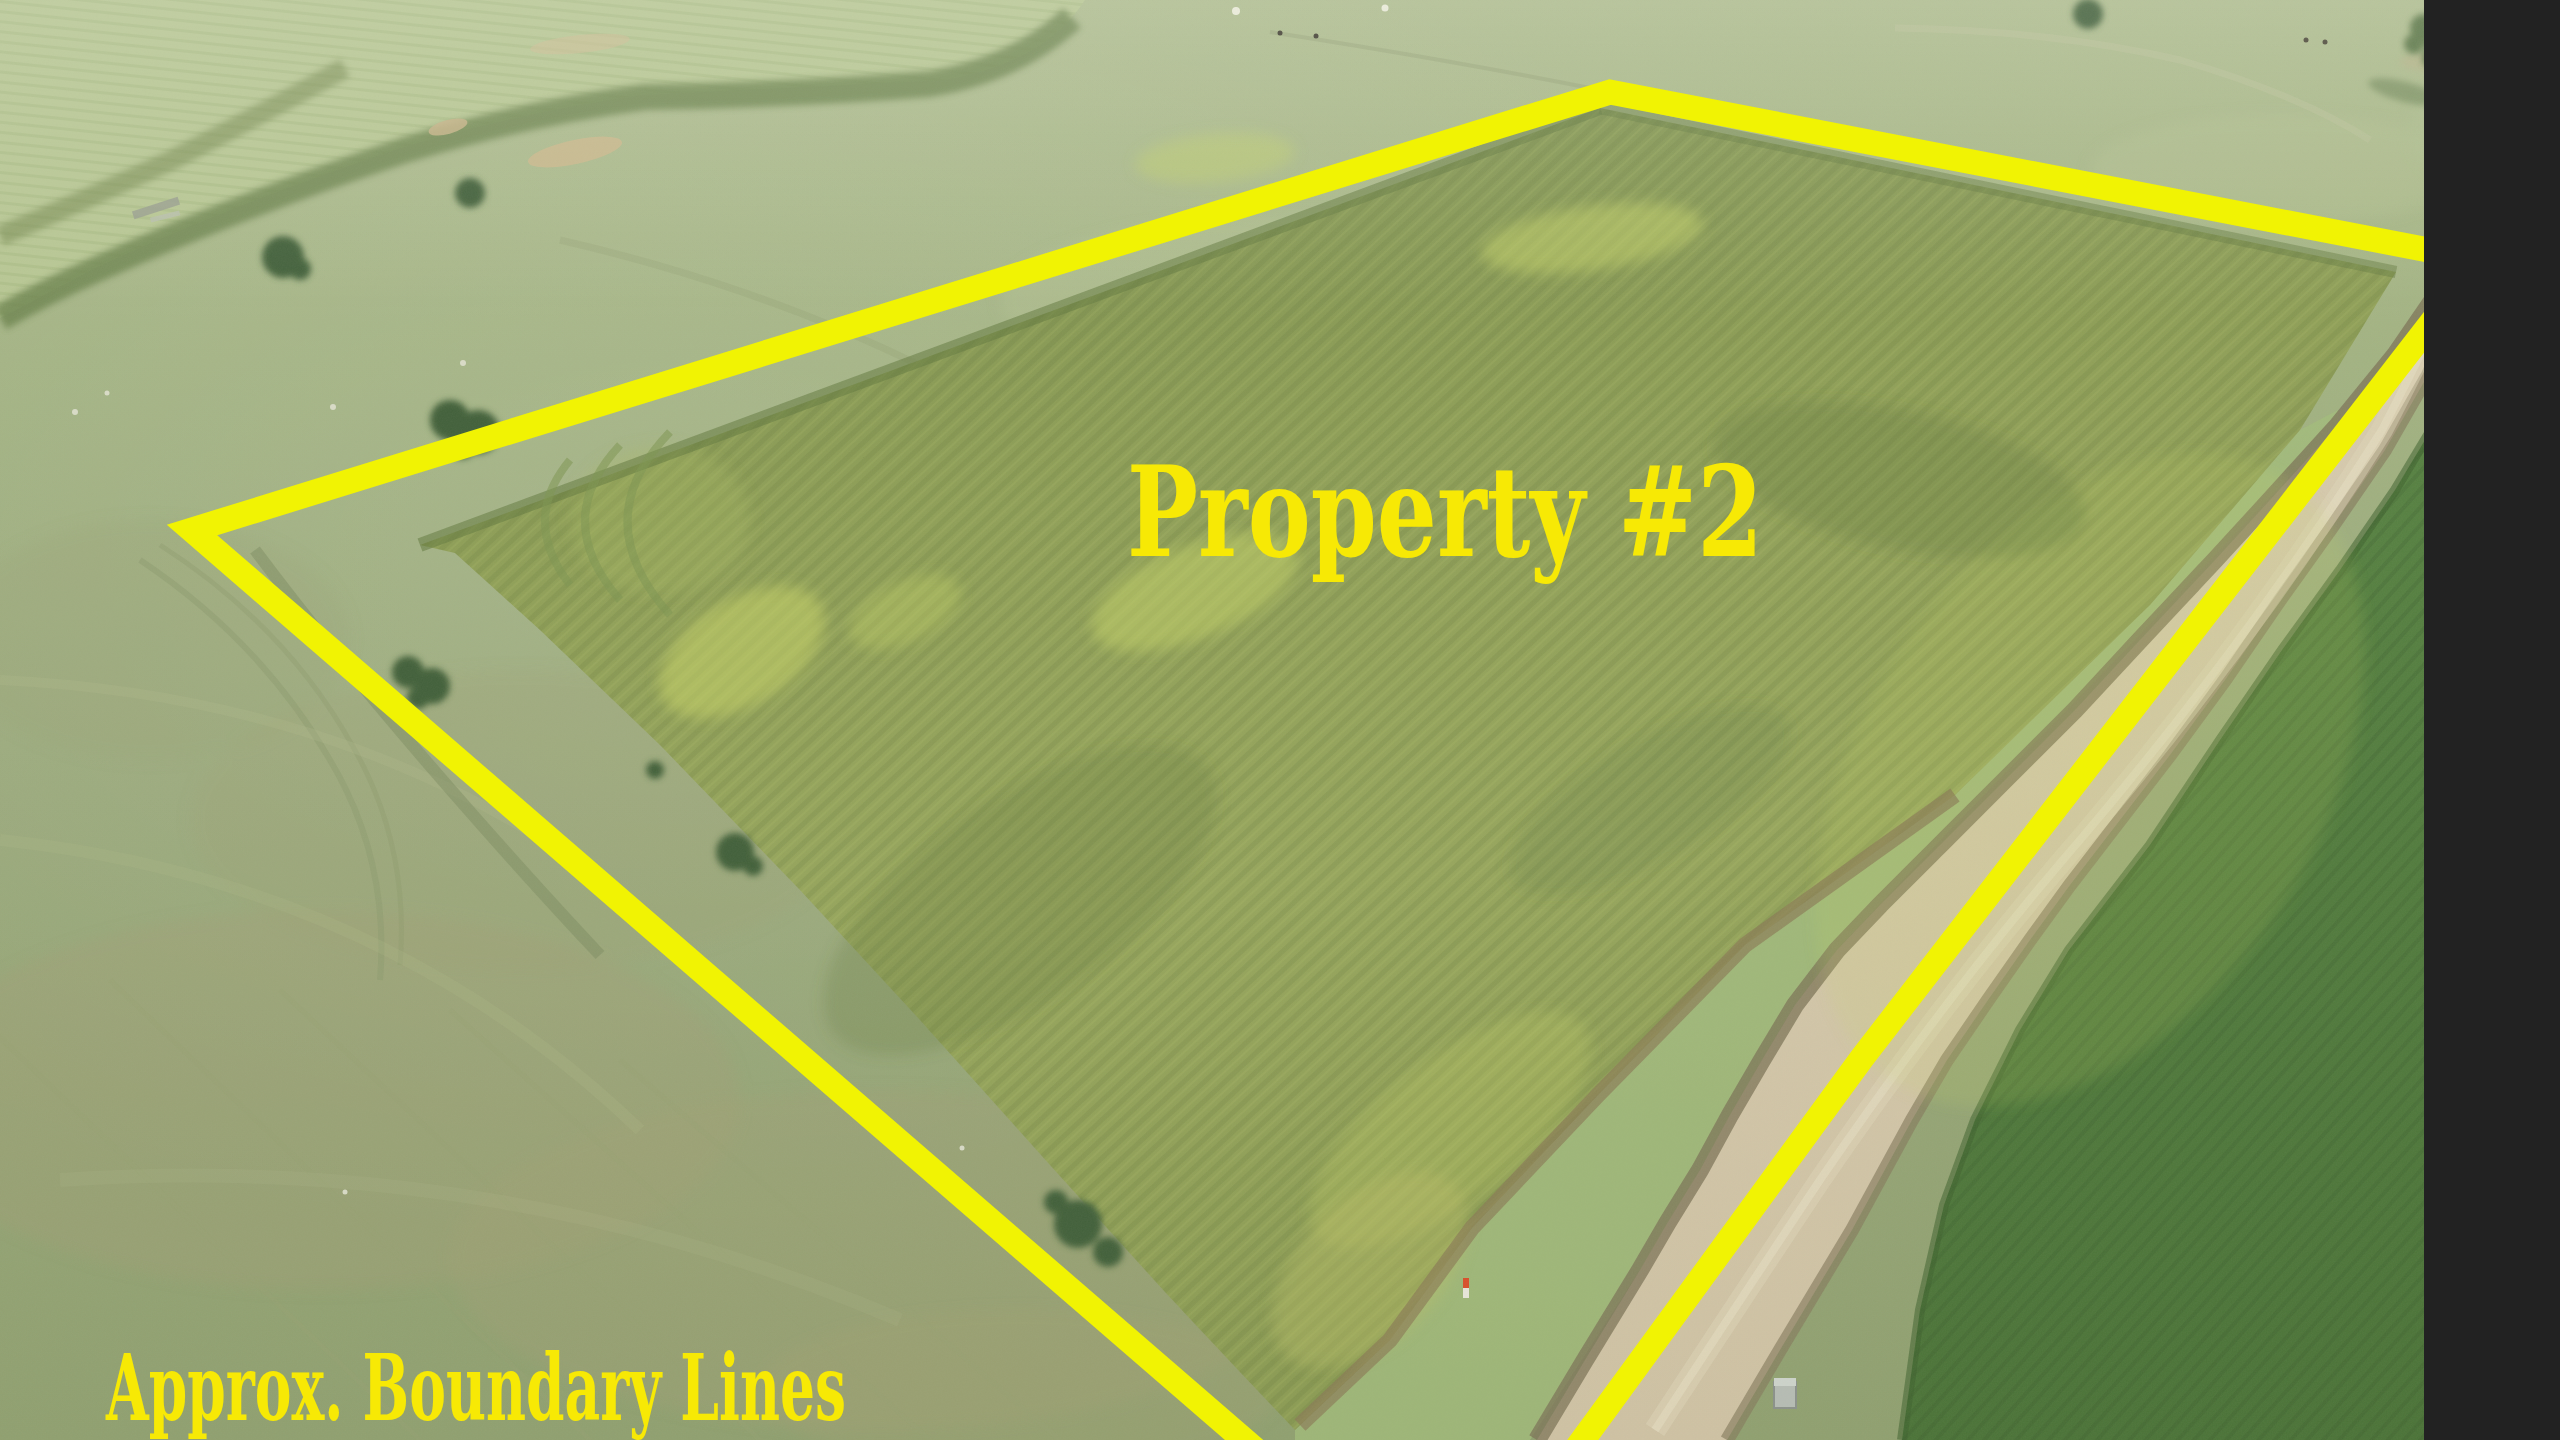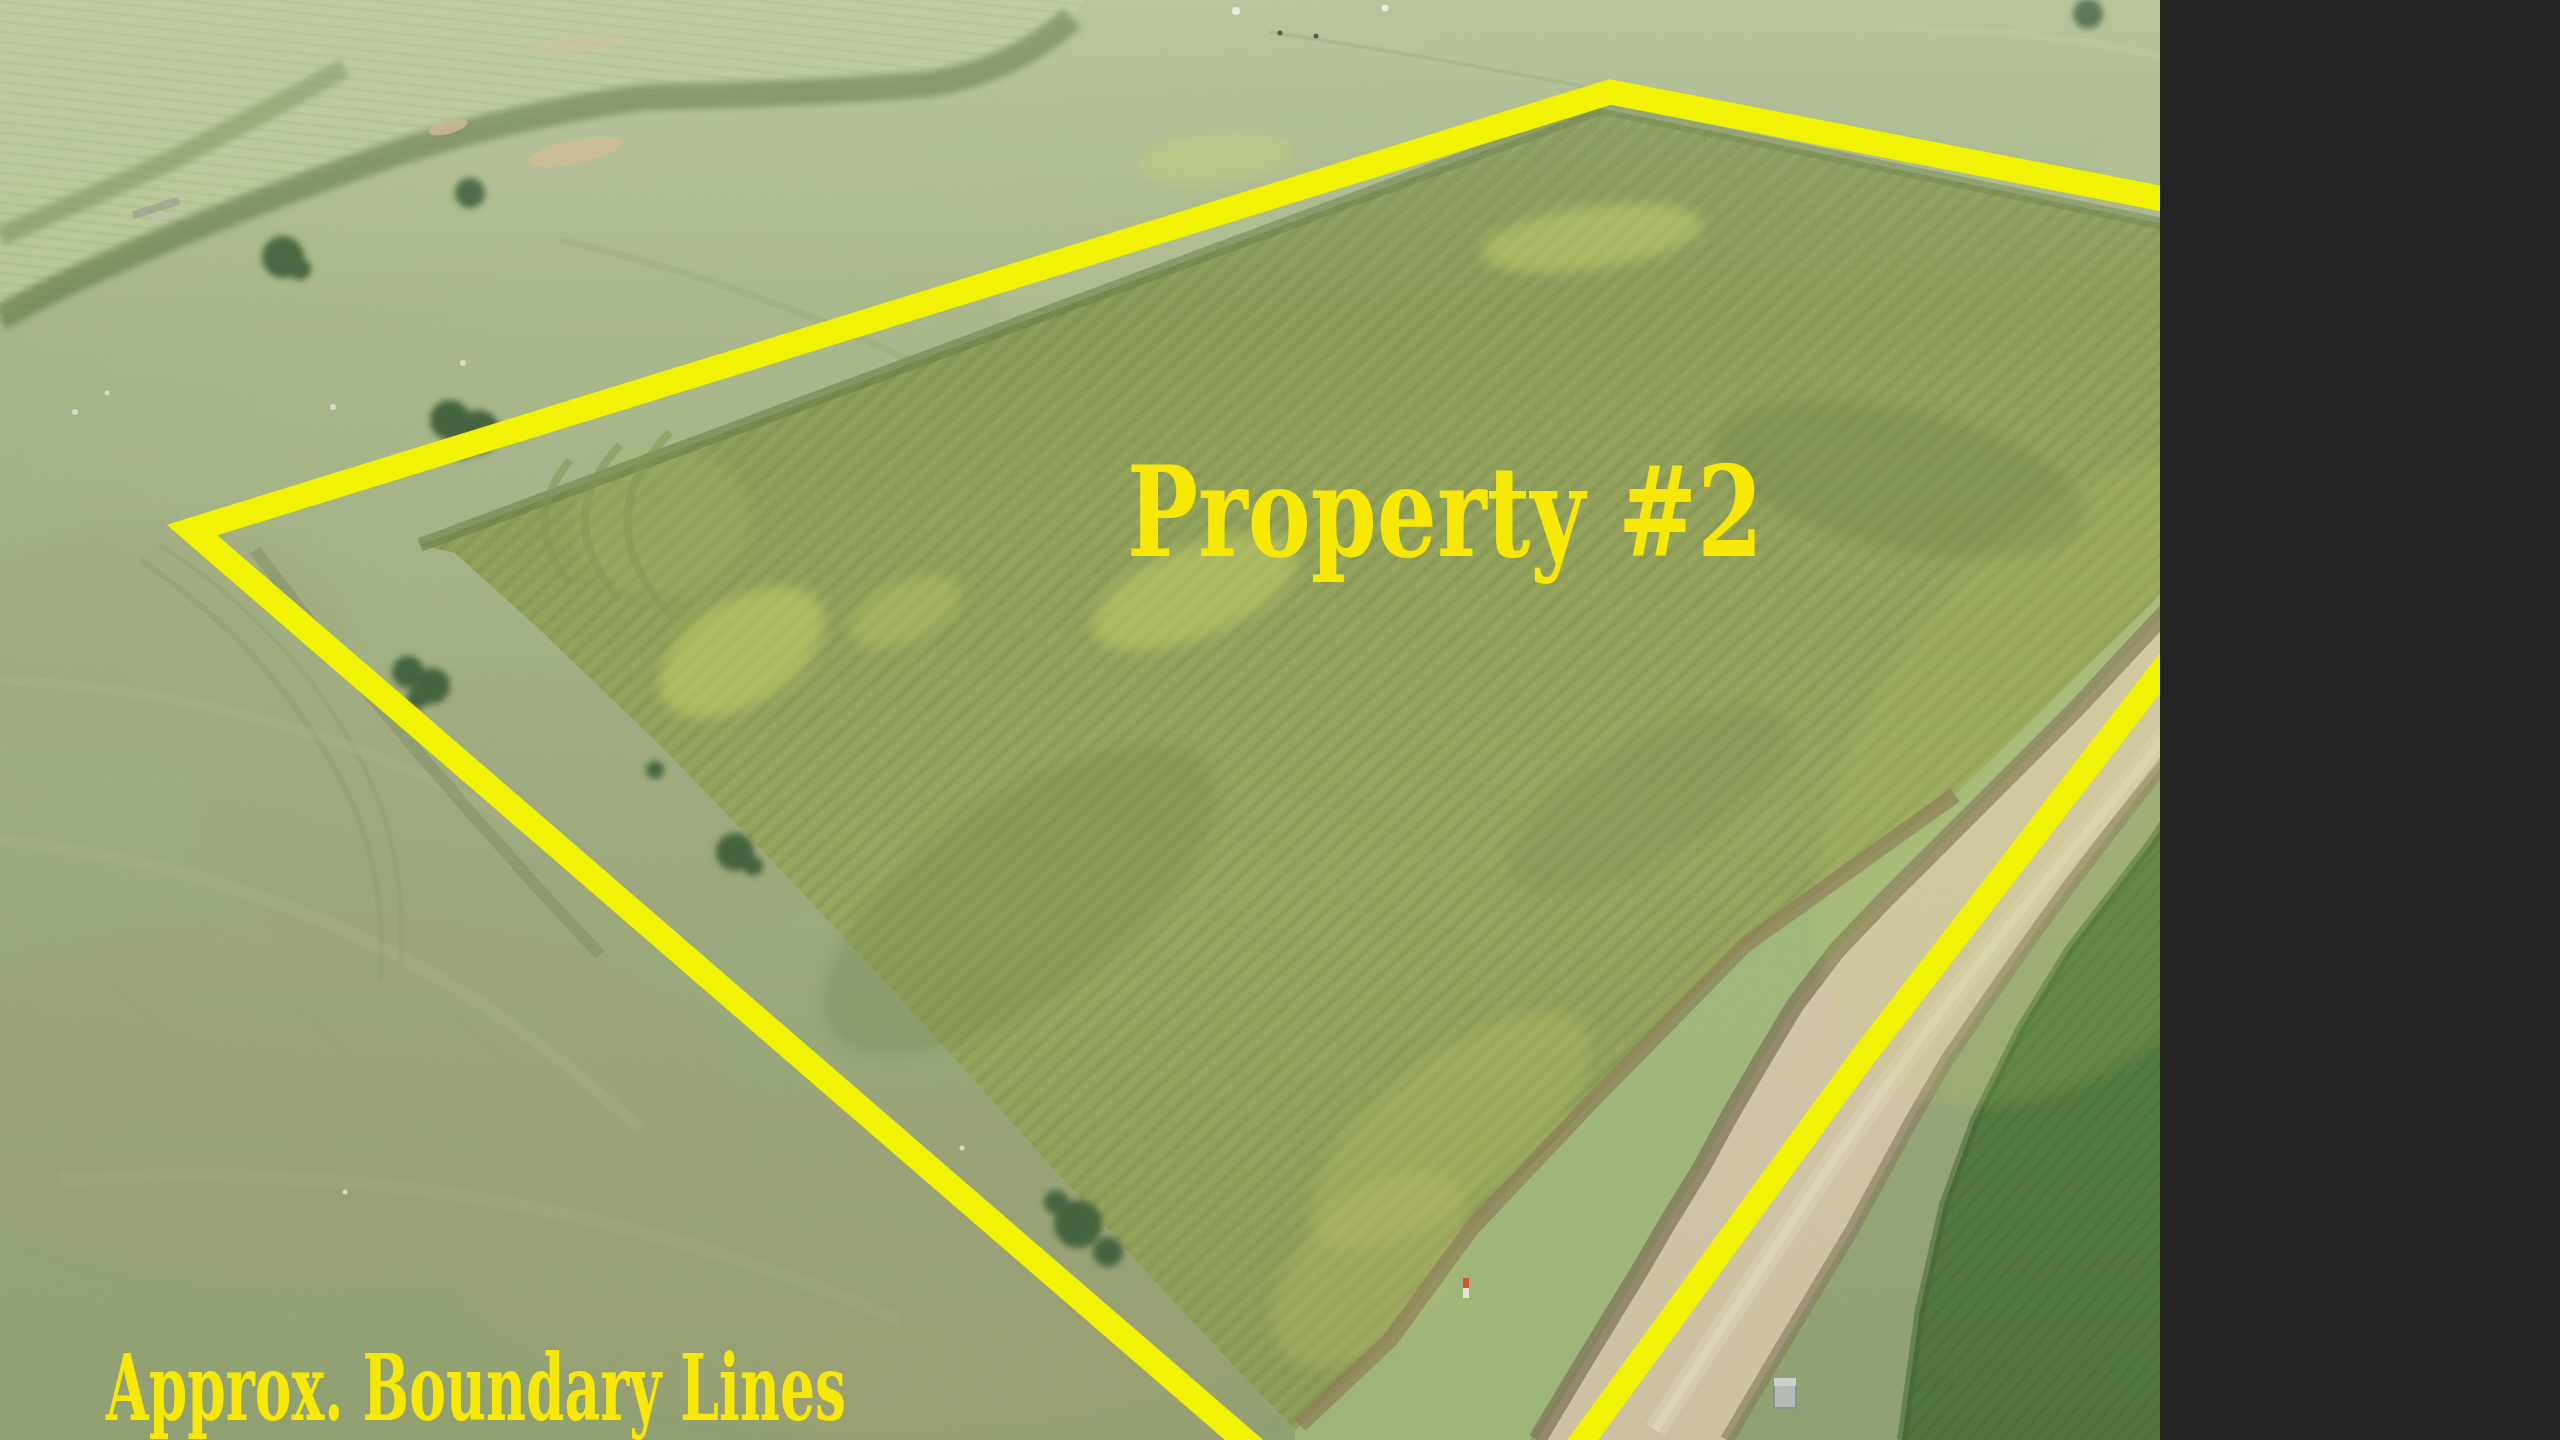--- a/index.html
+++ b/index.html
@@ -1,16 +1,16 @@
 <!DOCTYPE html>
 <html><head>
 <meta charset="utf-8">
 <style>
   html,body{margin:0;padding:0;background:#222;}
-  .stage{position:relative;width:2160px;height:1440px;overflow:hidden;
+  .stage{position:relative;width:2424px;height:1440px;overflow:hidden;
          font-family:"DejaVu Serif","Liberation Serif",serif;}
   .stage svg{display:block;width:2560px;height:1440px;}
   text{font-family:"DejaVu Serif","Liberation Serif",serif;font-weight:bold;}
 </style>
 </head>
 <body>
 
 <div class="stage">
 <svg viewBox="0 0 2560 1440" xmlns="http://www.w3.org/2000/svg">
   <defs>

